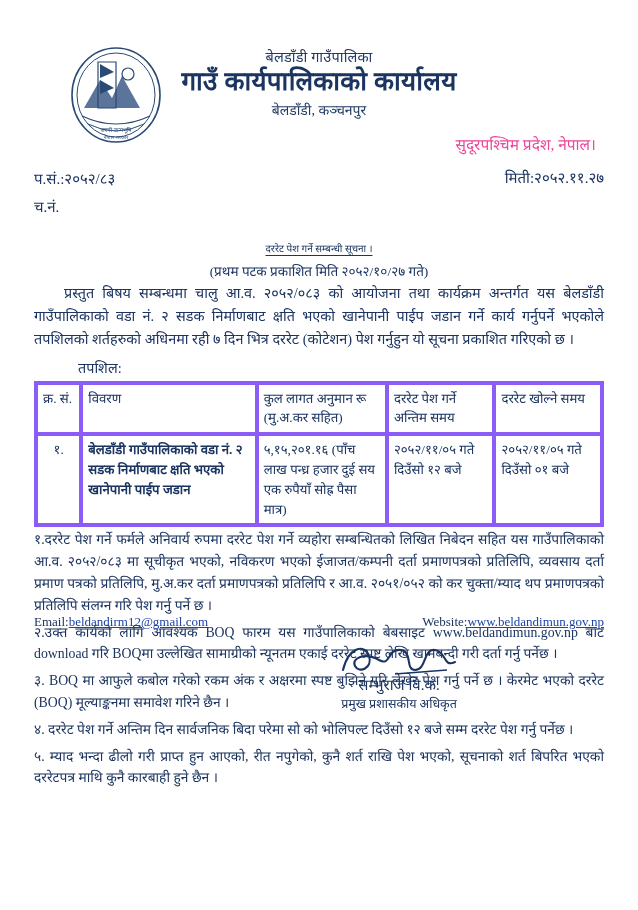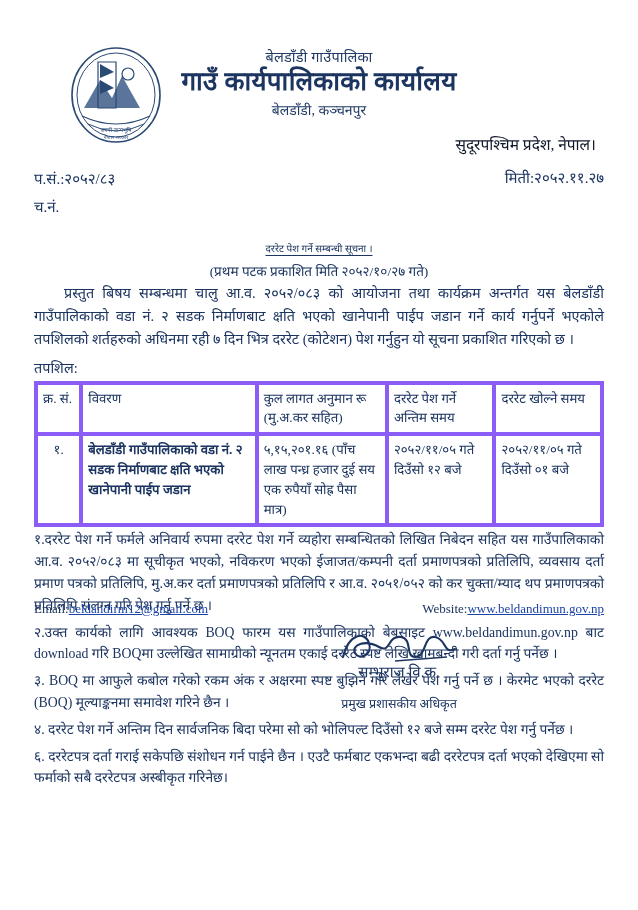--- a/index.html
+++ b/index.html
@@ -52,21 +52,21 @@
   }
   .org-line3 {
     font-size: 14px;
     color: #203a63;
     margin-top: 2px;
   }
   .province {
     margin-top: 14px;
     text-align: right;
     font-size: 15.5px;
-    color: #0f172a;
+    color: #ec4899;
     padding-right: 8px;
   }
 
   
   .refrow {
     display: flex;
     justify-content: space-between;
     align-items: flex-start;
     margin-top: 10px;
     font-size: 15px;
@@ -99,20 +99,21 @@
     font-size: 14.4px;
     line-height: 1.62;
     text-align: justify;
     color: #1b3460;
     text-indent: 30px;
   }
   .tapasil {
     margin-top: 6px;
     font-size: 14.4px;
     color: #1b3460;
+    margin-left: 44px;
   }
 
   
   table.detail {
     width: 100%;
     border-collapse: collapse;
     margin-top: 4px;
     font-size: 13.2px;
     color: #1b3460;
   }
@@ -171,21 +172,21 @@
     padding-left: 160px;
   }
   .sign-svg { display: block; margin: 0 auto -6px auto; }
   .sign-name {
     font-size: 15px;
     color: #1b3460;
   }
   .sign-post {
     font-size: 12.5px;
     color: #1b3460;
-    margin-top: 14px;
+    margin-top: 1px;
   }
 </style>
 </head>
 <body>
 
 <div class="page">
 
   <div class="header">
 
     <div class="emblem">
@@ -246,21 +247,21 @@
         <td class="col-open">२०५२/११/०५ गते दिउँसो ०१ बजे</td>
       </tr>
     </tbody>
   </table>
 
   <div class="conditions">
     <div class="cond">१.दररेट पेश गर्ने फर्मले अनिवार्य रुपमा दररेट पेश गर्ने व्यहोरा सम्बन्धितको लिखित निबेदन सहित यस गाउँपालिकाको आ.व. २०५२/०८३ मा सूचीकृत भएको, नविकरण भएको ईजाजत/कम्पनी दर्ता प्रमाणपत्रको प्रतिलिपि, व्यवसाय दर्ता प्रमाण पत्रको प्रतिलिपि, मु.अ.कर दर्ता प्रमाणपत्रको प्रतिलिपि र आ.व. २०५१/०५२ को कर चुक्ता/म्याद थप प्रमाणपत्रको प्रतिलिपि संलग्न गरि पेश गर्नु पर्ने छ ।</div>
     <div class="cond">२.उक्त कार्यको लागि आवश्यक BOQ फारम यस गाउँपालिकाको बेबसाइट www.beldandimun.gov.np बाट download गरि BOQमा उल्लेखित सामाग्रीको न्यूनतम एकाई दररेट स्पष्ट लेखि खामबन्दी गरी दर्ता गर्नु पर्नेछ ।</div>
     <div class="cond">३. BOQ मा आफुले कबोल गरेको रकम अंक र अक्षरमा स्पष्ट बुझिने गरि लेखेर पेश गर्नु पर्ने छ । केरमेट भएको दररेट (BOQ) मूल्याङ्कनमा समावेश गरिने छैन ।</div>
     <div class="cond">४. दररेट पेश गर्ने अन्तिम दिन सार्वजनिक बिदा परेमा सो को भोलिपल्ट दिउँसो १२ बजे सम्म दररेट पेश गर्नु पर्नेछ ।</div>
-    <div class="cond">६. दररेटपत्र दर्ता गराई सकेपछि संशोधन गर्न पाईने छैन । एउटै फर्मबाट एकभन्दा बढी दररेटपत्र दर्ता भएको देखिएमा सो फर्माको सबै दररेटपत्र अस्बीकृत गरिनेछ।</div>
+    <div class="cond">५. म्याद भन्दा ढीलो गरी प्राप्त हुन आएको, रीत नपुगेको, कुनै शर्त राखि पेश भएको, सूचनाको शर्त बिपरित भएको दररेटपत्र माथि कुनै कारबाही हुने छैन ।</div>
   </div>
 
   <div class="footer">
     <div class="contact-row">
       <div class="email">
         <span>Email:</span><span class="link">beldandirm12@gmail.com</span>
       </div>
       <div class="website">
         <span>Website:</span><span class="link">www.beldandimun.gov.np</span>
       </div>

